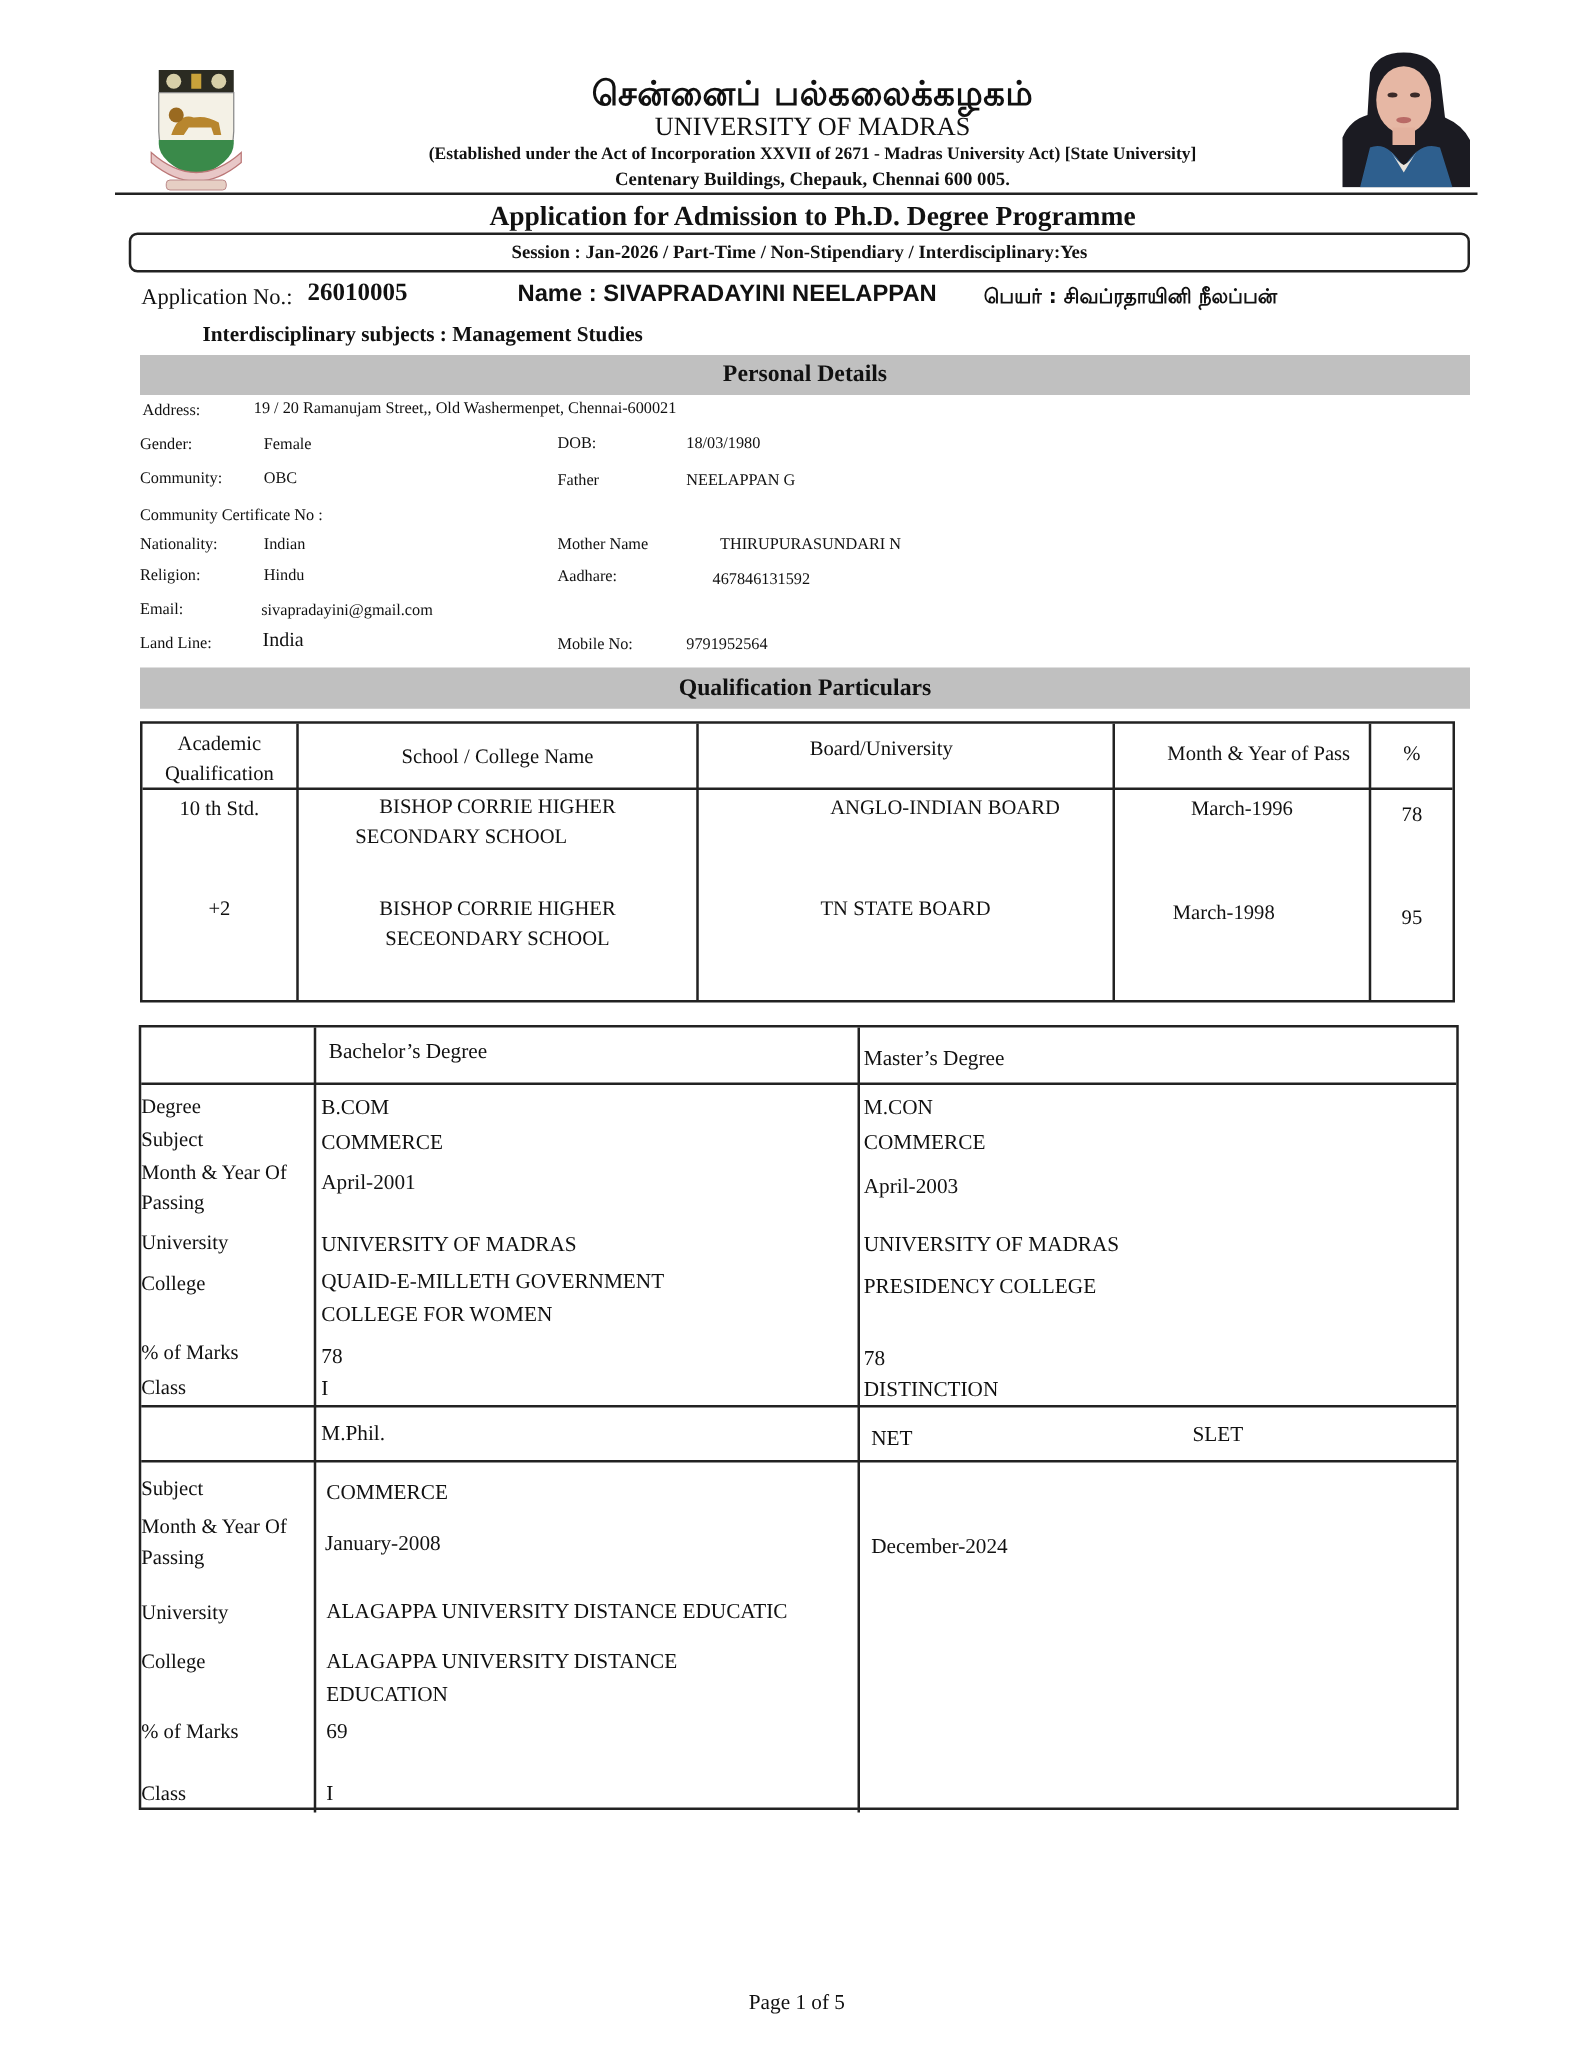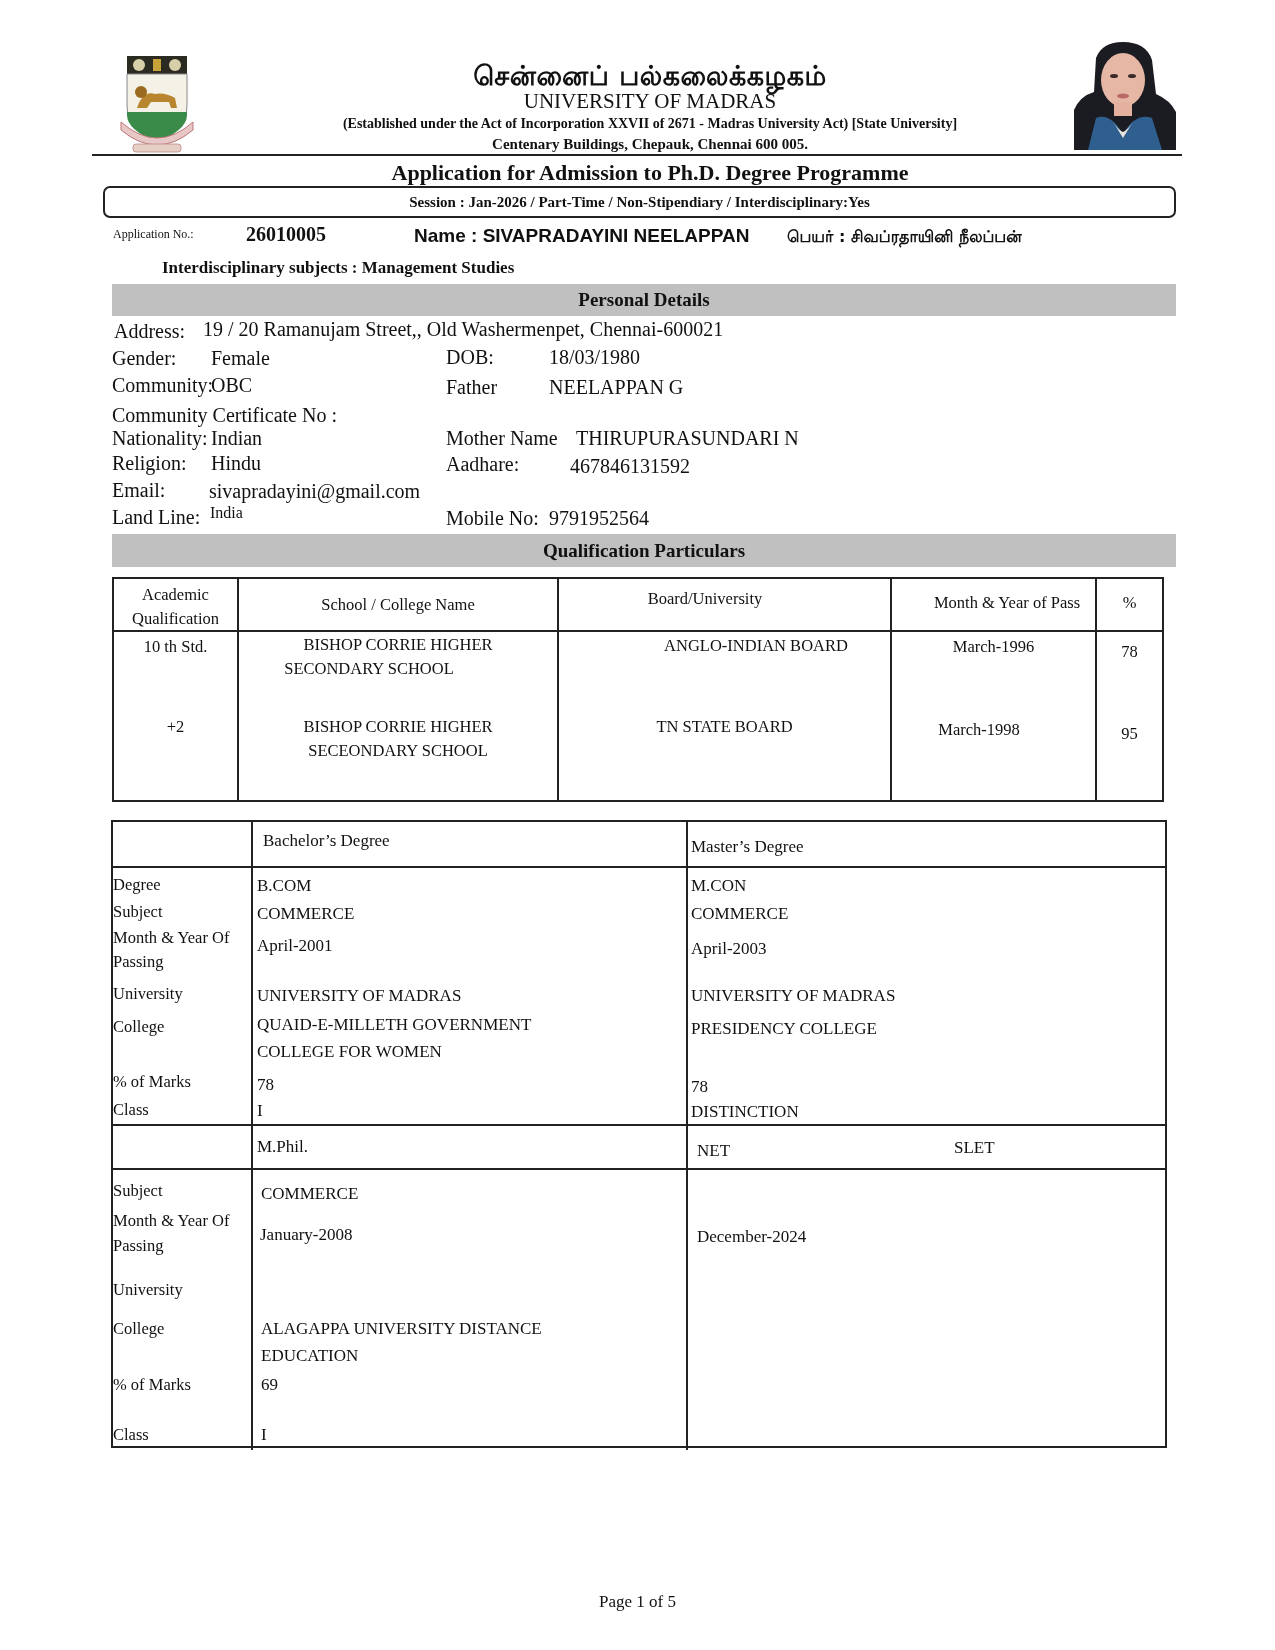--- a/index.html
+++ b/index.html
@@ -15,31 +15,31 @@
   #tamil-title { top:60px; font-size:27px; font-weight:bold; font-family:"DejaVu Sans",sans-serif; letter-spacing:0.5px; }
   #uni-title { top:89px; font-size:21px; }
   #est-line { top:116px; font-size:14px; font-weight:bold; }
   #address-line { top:136px; font-size:15px; font-weight:bold; }
   #hdr-rule { left:92px; top:154px; width:1090px; height:0; border-top:2.5px solid #222; }
 
   #app-title { left:250px; top:160px; width:800px; text-align:center; font-size:22px; font-weight:bold; }
   #session-box { left:103px; top:186px; width:1073px; height:32px; border:2px solid #222; border-radius:7px; box-sizing:border-box;
                  display:flex; align-items:center; justify-content:center; font-size:15px; font-weight:bold; }
 
-  #appno-label { left:113px; top:227px; font-size:12px; }
+  #appno-label { left:113px; top:227px; font-size:18px; }
   #appno-val { left:246px; top:223px; font-size:20px; font-weight:bold; }
   #name-line { left:414px; top:225px; font-size:19px; font-weight:bold; font-family:"Liberation Sans","DejaVu Sans",sans-serif; }
   #tamil-name { left:787px; top:227px; font-size:16px; font-weight:bold; font-family:"DejaVu Sans",sans-serif; }
   #interdisc { left:162px; top:258px; font-size:17px; font-weight:bold; }
 
   .bar { left:112px; width:1064px; background:#c0c0c0; text-align:center; font-weight:bold; font-size:19px; }
   #bar-personal { top:284px; height:32px; line-height:32px; }
   #bar-qual { top:534px; height:33px; line-height:33px; }
 
-  .fld { font-size:20px; white-space:nowrap; }
+  .fld { font-size:13px; white-space:nowrap; }
 
   
   #qual-table { left:112px; top:577px; width:1052px; height:225px; border:2px solid #222; box-sizing:border-box; }
   .qv { position:absolute; top:0; bottom:0; border-left:2px solid #222; }
   .qh { position:absolute; left:0; right:0; border-top:2px solid #222; }
   .qcell { position:absolute; text-align:center; font-size:16.5px; line-height:24px; }
 
   
   #deg-table { left:111px; top:820px; width:1056px; height:628px; border:2px solid #222; box-sizing:border-box; }
   .dv { position:absolute; border-left:2px solid #222; }
@@ -213,20 +213,21 @@
   <div class="dl" style="top:357px;">Subject</div>
   <div class="dl" style="top:387px;">Month &amp; Year Of</div>
   <div class="dl" style="top:412px;">Passing</div>
   <div class="dl" style="top:456px;">University</div>
   <div class="dl" style="top:495px;">College</div>
   <div class="dl" style="top:551px;">% of Marks</div>
   <div class="dl" style="top:601px;">Class</div>
 
   <div class="dval" style="left:148px;top:360px;">COMMERCE</div>
   <div class="dval" style="left:147px;top:401px;">January-2008</div>
+  <div class="dval" style="left:148px;top:455px;width:424px;overflow:hidden;">ALAGAPPA UNIVERSITY DISTANCE EDUCATIC</div>
   <div class="dval" style="left:148px;top:495px;">ALAGAPPA UNIVERSITY DISTANCE</div>
   <div class="dval" style="left:148px;top:522px;">EDUCATION</div>
   <div class="dval" style="left:148px;top:551px;">69</div>
   <div class="dval" style="left:148px;top:601px;">I</div>
 
   <div class="dval" style="left:584px;top:403px;">December-2024</div>
 </div>
 
 <div id="page-footer" class="abs serif">Page 1 of 5</div>
 

